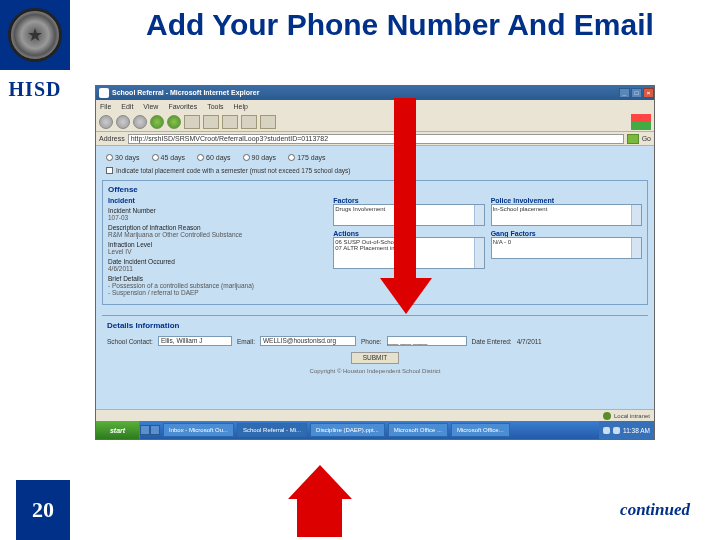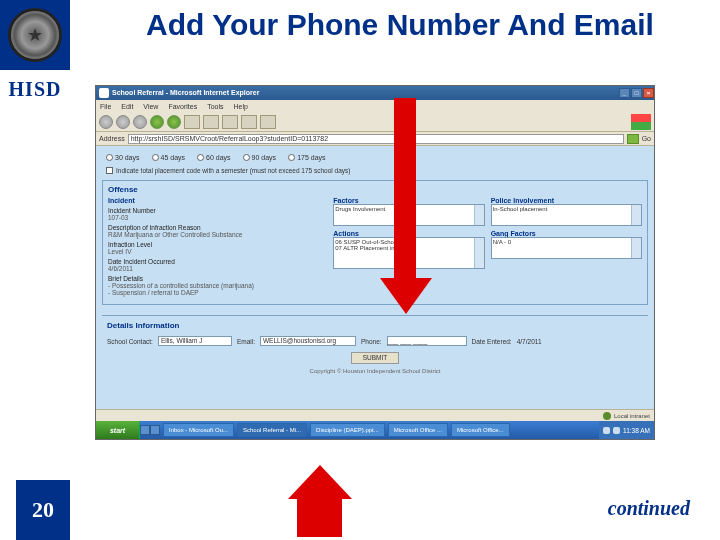--- a/index.html
+++ b/index.html
@@ -14,21 +14,21 @@
     .logo::after { content: '★'; position: absolute; top: 50%; left: 50%; transform: translate(-50%,-50%); color: #333; font-size: 18px; }
     .hisd-label { font-family: Georgia, serif; font-weight: bold; color: #003087; font-size: 20px; text-align: center; margin-top: 8px; letter-spacing: 1px; }
 
     
     .page-num-box { position: absolute; left: 0; bottom: 0; width: 54px; height: 60px; background: #003087; color: #fff; display: flex; align-items: center; justify-content: center; font-family: Georgia, serif; font-weight: bold; font-size: 22px; margin-left: 16px; }
 
     
     .title { position: absolute; left: 90px; top: 8px; right: 10px; font-family: Impact, 'Arial Black', sans-serif; color: #003087; font-size: 30px; font-weight: bold; text-align: center; line-height: 1.1; }
 
     
-    .continued { position: absolute; right: 30px; bottom: 20px; font-family: Georgia, serif; font-style: italic; font-weight: bold; color: #003087; font-size: 20px; }
+    .continued { position: absolute; right: 30px; bottom: 20px; font-family: Georgia, serif; font-style: italic; font-weight: bold; color: #003087; font-size: 17px; }
 
     
     .shot { position: absolute; left: 95px; top: 85px; width: 560px; height: 355px; background: #c7dff2; border: 1px solid #666; font-size: 7px; color: #333; }
 
     
     .ie-titlebar { height: 14px; background: linear-gradient(#3b6ea5, #2a5a8f); color: #fff; display: flex; align-items: center; padding-left: 3px; font-size: 7px; font-weight: bold; justify-content: space-between; }
     .ie-titlebar .buttons { display: flex; gap: 1px; }
     .ie-titlebar .wbtn { width: 11px; height: 10px; background: #d95b47; border: 1px solid #9a3520; font-size: 6px; text-align: center; line-height: 8px; color: #fff; }
     .ie-titlebar .wbtn.min, .ie-titlebar .wbtn.max { background: #5a87b8; border-color:#2a5a8f; }
     .ie-title-icon { width:10px; height:10px; background:#fff; border-radius:2px; display:inline-block; margin-right:3px; vertical-align:middle; }

